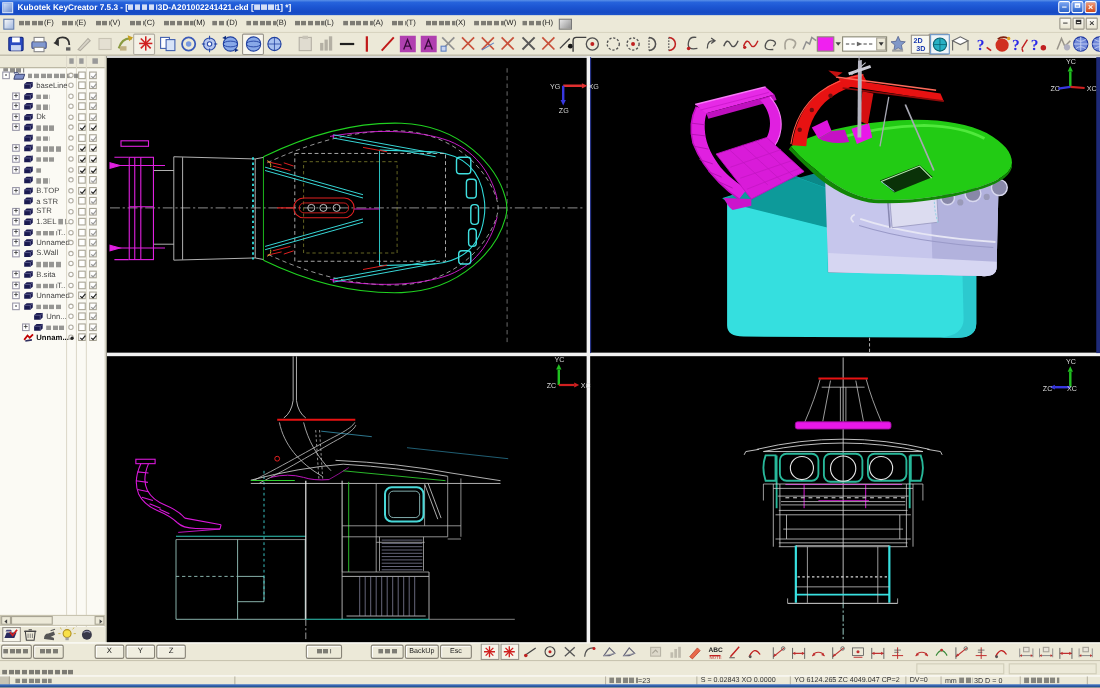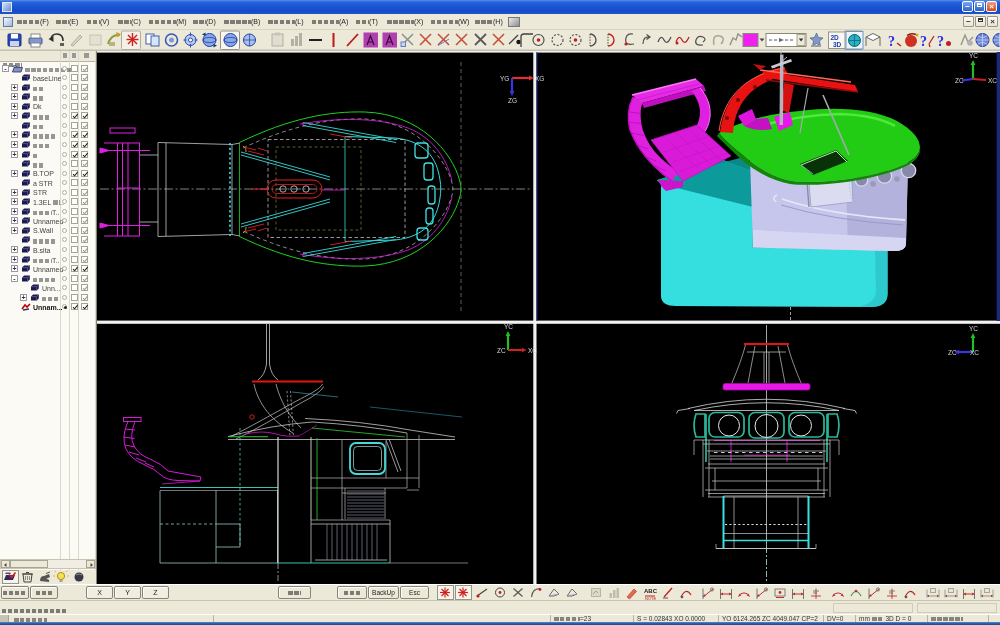--- a/index.html
+++ b/index.html
@@ -28,20 +28,21 @@
 .bb{position:absolute;top:1px;height:13px;background:#ece9d8;border:1px solid #888478;border-radius:2px;box-shadow:inset 1px 1px 0 #fff;font-size:7px;color:#222;text-align:center;line-height:12px}
 #prompt{left:0;top:600px;width:1000px;height:14px;background:#ece9d8;border-top:1px solid #c8c4b0;font-size:8px;color:#222;line-height:13px}
 #status{left:0;top:614px;width:1000px;height:8px;background:#ece9d8;border-top:1px solid #fff;font-size:6.5px;color:#333;line-height:8px}
 .sfield{position:absolute;top:0;height:8px;border-left:1px solid #b8b4a4;padding-left:3px;white-space:nowrap}
 #bluestrip{left:0;top:622px;width:1000px;height:3px;background:linear-gradient(180deg,#5a86c8 0%,#2a5aa8 55%,#1e4884 100%)}
 </style></head><body>
 <div id="page">
 
 <div id="title" class="abs">
  <span class="abs" style="left:2px;top:2px;width:10px;height:10px;background:linear-gradient(135deg,#cfe0f8,#6a8cd0);border:1px solid #dce8fa"></span>
+ <span class="abs" style="left:16px;top:0">Kubotek KeyCreator 7.5.3 - [<i class="jp" style="width:27px"></i>3D-A201002241421.ckd [<i class="jp" style="width:20px"></i>1] *]</span>
  <span class="tbtn" style="left:962px;background:linear-gradient(180deg,#7ca6f2,#2a62c8)">−</span>
  <span class="tbtn" style="left:974px;background:linear-gradient(180deg,#7ca6f2,#2a62c8)"><span style="display:inline-block;width:5px;height:4px;border:1px solid #fff;border-top-width:2px;vertical-align:2px"></span></span>
  <span class="tbtn" style="left:986px;background:linear-gradient(180deg,#f0a080,#d24918)">×</span>
 </div>
 
 <div id="menu" class="abs">
  <span class="abs" style="left:3px;top:3px;width:10px;height:10px;background:linear-gradient(135deg,#f8f8f8,#a0b8e0);border:1px solid #5a78b0"></span>
  <span class="mi" style="left:17px"><i class="jp" style="width:23px"></i>(F)</span>
  <span class="mi" style="left:56px"><i class="jp" style="width:13px"></i>(E)</span>
  <span class="mi" style="left:87px"><i class="jp" style="width:13px"></i>(V)</span>

